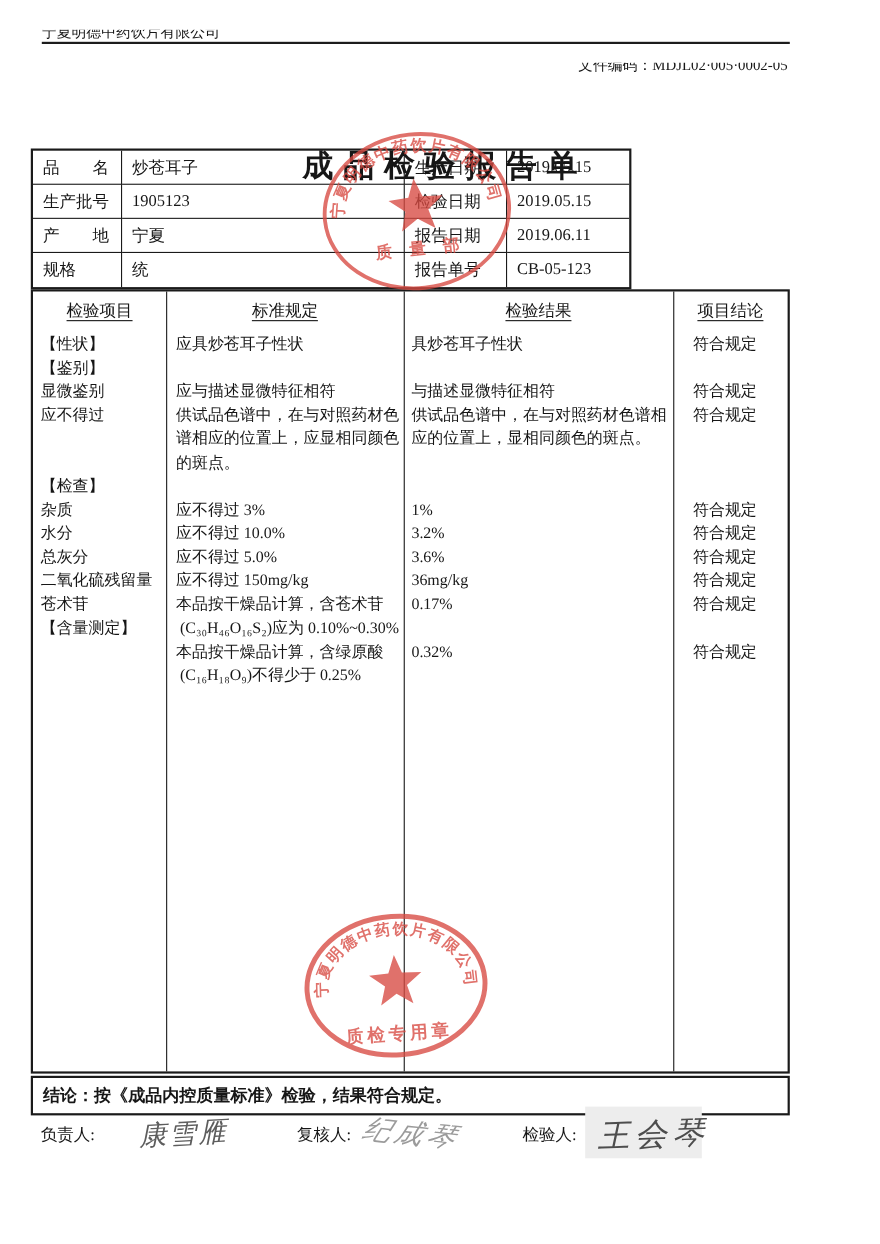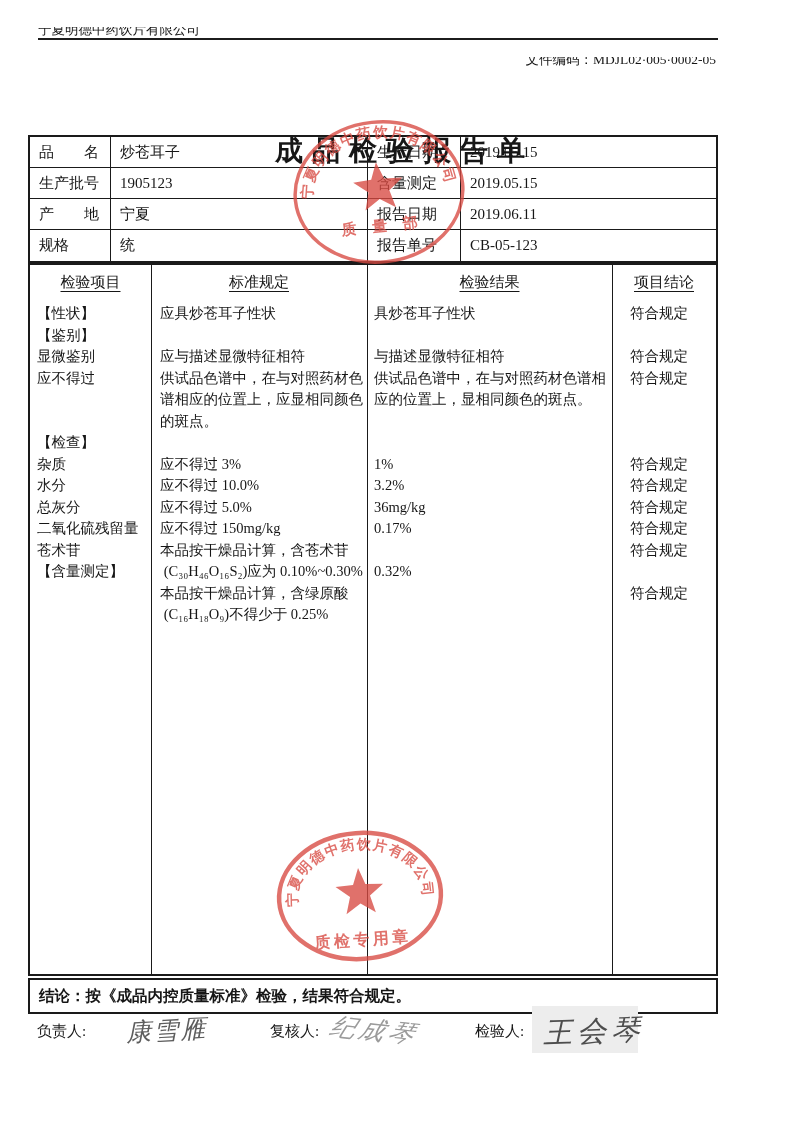--- a/index.html
+++ b/index.html
@@ -11,21 +11,21 @@
   
   .topclip{position:absolute;top:27px;height:11px;overflow:hidden;}
   .topclip .t{display:block;font-size:13.5px;line-height:13.5px;margin-top:-4px;white-space:nowrap;}
   #topbar-left{left:38px;}
   #topbar-right{right:84px;margin-top:30px;}
   .toprule{position:absolute;left:38px;top:38px;width:680px;height:2px;background:#1c1c1c;}
   
   .title{position:absolute;left:0;top:84px;width:100%;text-align:center;
     font-size:28px;font-weight:bold;letter-spacing:9px;padding-left:9px;box-sizing:border-box;margin-top:48px;}
   
-  .info-table{position:absolute;left:28px;top:135px;width:690px;height:128px;
+  .info-table{position:absolute;left:28px;top:135px;width:546px;height:128px;
     border:2px solid #1a1a1a;box-sizing:border-box;display:grid;
     grid-template-columns:81px 257px 93px 1fr;grid-template-rows:repeat(4,1fr);}
   .info-table .cell{display:flex;align-items:center;font-size:15px;
     border-right:1px solid #1a1a1a;border-bottom:1px solid #1a1a1a;padding-left:9px;box-sizing:border-box;}
   .info-table .cell.last-col{border-right:none;}
   .info-table .cell.last-row{border-bottom:none;}
   
   .main-table{position:absolute;left:28px;top:263px;width:690px;height:713px;
     border:2px solid #1a1a1a;box-sizing:border-box;}
   .vline{position:absolute;top:0;height:100%;width:1px;background:#1a1a1a;}
@@ -62,21 +62,21 @@
 <div class="title">成品检验报告单</div>
 
 <div class="info-table">
   <div class="cell">品　　名</div>
   <div class="cell">炒苍耳子</div>
   <div class="cell">生产日期</div>
   <div class="cell last-col">2019.05.15</div>
 
   <div class="cell">生产批号</div>
   <div class="cell">1905123</div>
-  <div class="cell">含量测定</div>
+  <div class="cell">检验日期</div>
   <div class="cell last-col">2019.05.15</div>
 
   <div class="cell">产　　地</div>
   <div class="cell">宁夏</div>
   <div class="cell">报告日期</div>
   <div class="cell last-col">2019.06.11</div>
 
   <div class="cell last-row">规格</div>
   <div class="cell last-row">统</div>
   <div class="cell last-row">报告单号</div>
@@ -130,20 +130,21 @@
   <div class="mt-col" id="col-result" style="left:337px;width:245px;padding-left:7px;box-sizing:border-box;">
       <div class="ln">具炒苍耳子性状</div>
       <div class="ln">&nbsp;</div>
       <div class="ln">与描述显微特征相符</div>
       <div class="ln">供试品色谱中，在与对照药材色谱相</div>
       <div class="ln">应的位置上，显相同颜色的斑点。</div>
       <div class="ln">&nbsp;</div>
       <div class="ln">&nbsp;</div>
       <div class="ln">1%</div>
       <div class="ln">3.2%</div>
+      <div class="ln">3.6%</div>
       <div class="ln">36mg/kg</div>
       <div class="ln">0.17%</div>
       <div class="ln">&nbsp;</div>
       <div class="ln">0.32%</div>
       <div class="ln">&nbsp;</div>
     </div>
   <div class="mt-col" id="col-conclusion" style="left:582px;width:104px;padding-left:18px;box-sizing:border-box;">
       <div class="ln">符合规定</div>
       <div class="ln">&nbsp;</div>
       <div class="ln">符合规定</div>

